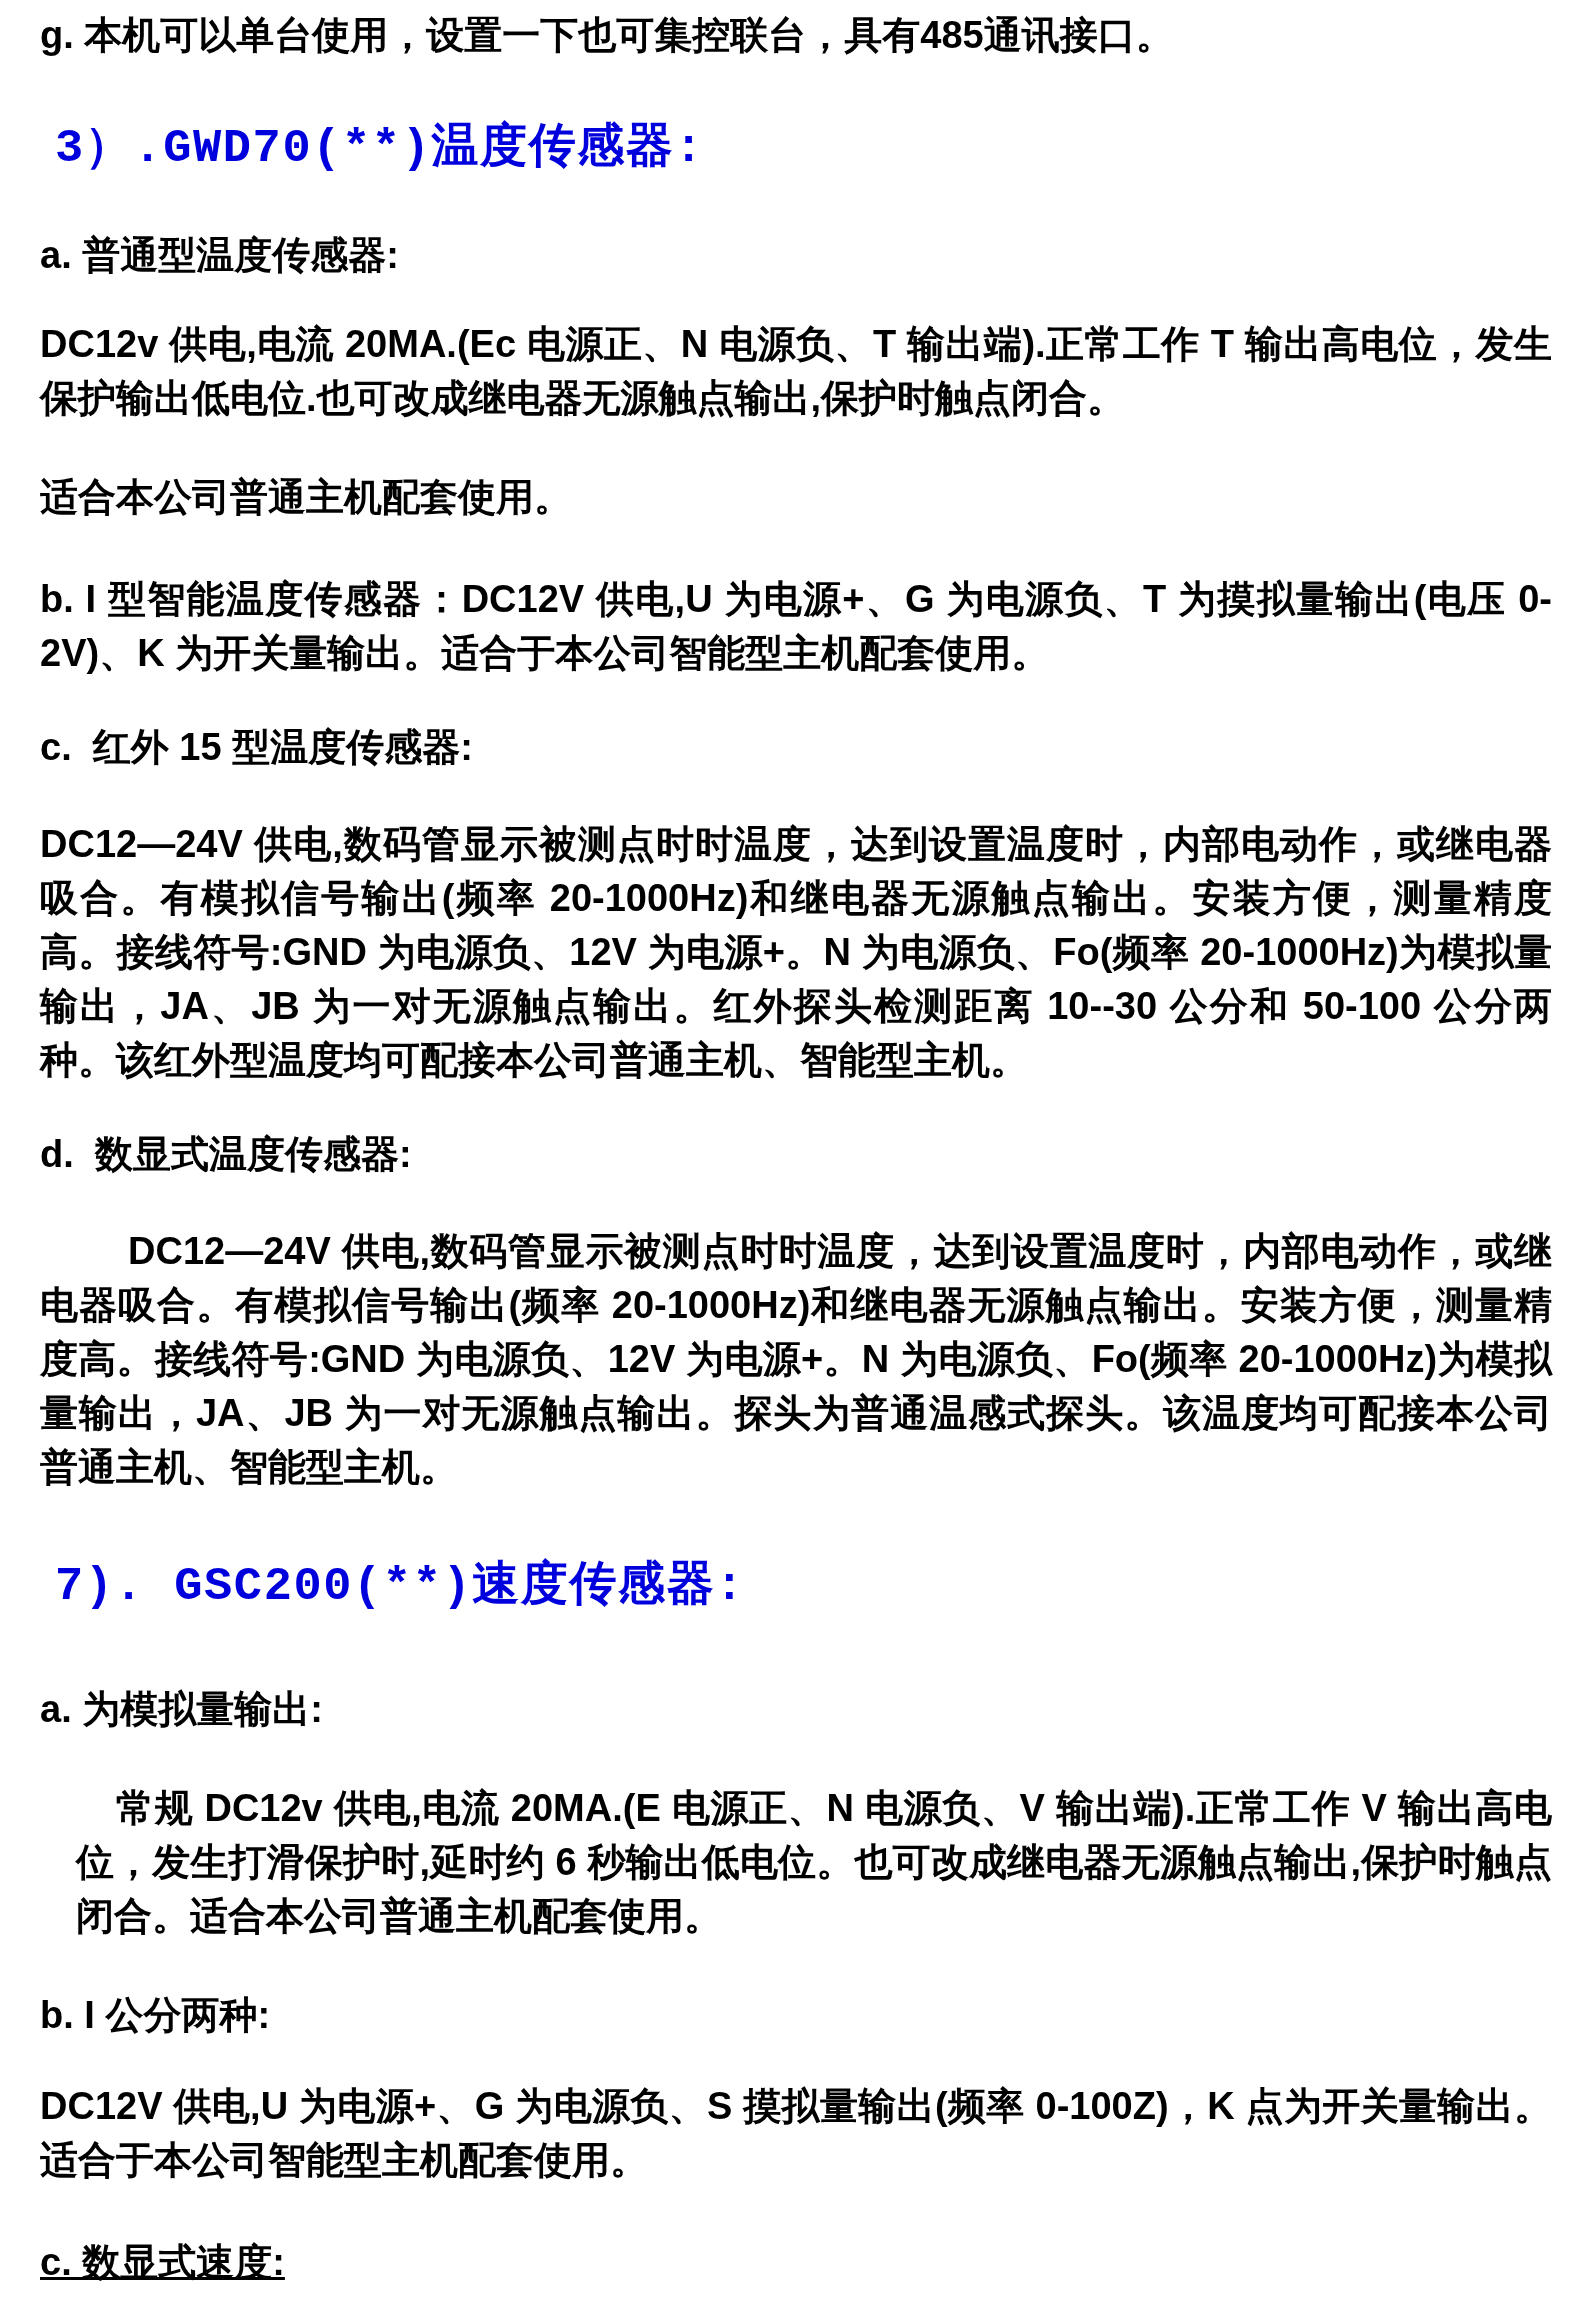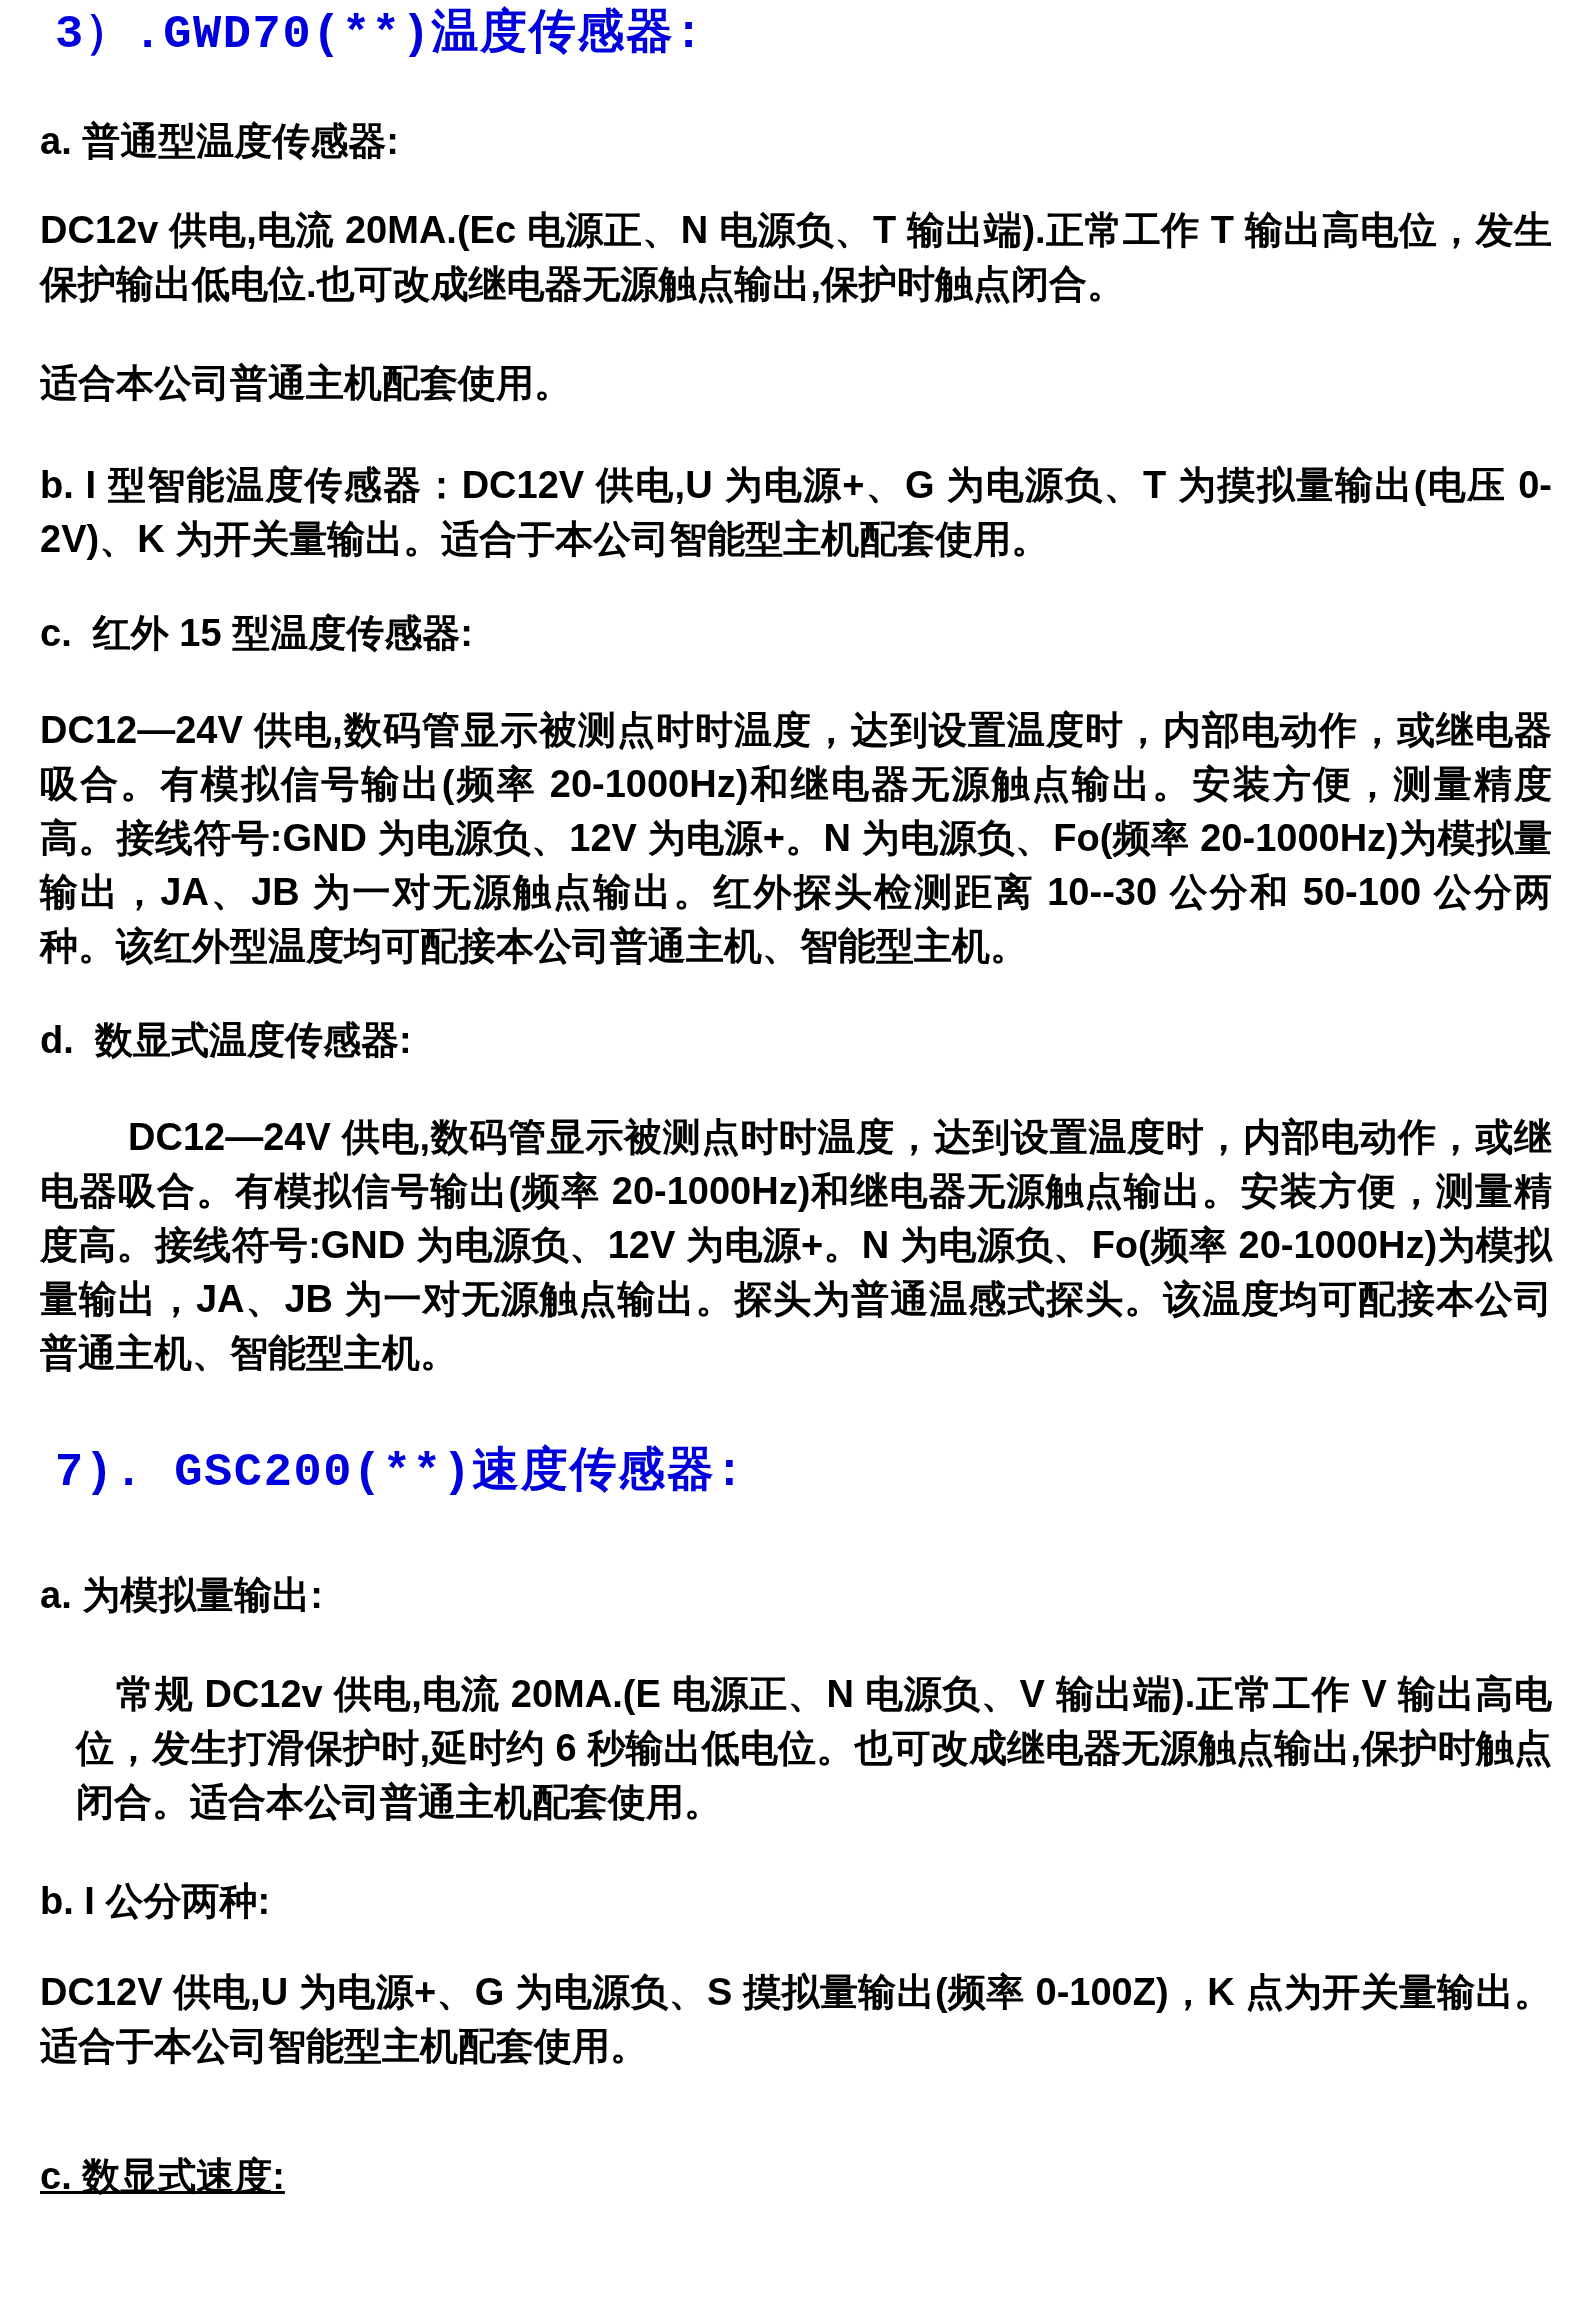--- a/index.html
+++ b/index.html
@@ -41,28 +41,29 @@
   .note-a        { margin-bottom: 48px; }
   .para-b        { margin-bottom: 40px; }
   .title-c       { margin-bottom: 43px; }
   .para-c        { margin-bottom: 40px; }
   .title-d       { margin-bottom: 43px; }
   .para-d        { margin-bottom: 66px; text-indent: 88px; }
   .heading-4     { margin-bottom: 69px; }
   .title-4a      { margin-bottom: 45px; }
   .para-4a       { margin-bottom: 45px; margin-left: 36px; text-indent: 40px; }
   .title-4b      { margin-bottom: 37px; }
-  .para-4b       { margin-bottom: 76px; }
+  .para-4b       { margin-bottom: 48px; }
   .title-4c      { margin-bottom: 0; text-decoration: underline; }
 </style>
 </head>
 <body>
 
 <div class="page">
 
+  <p class="body-text g-line">g. 本机可以单台使用，设置一下也可集控联台，具有485通讯接口。</p>
 
   <h2 class="heading">3）.GWD70(**)温度传感器:</h2>
 
   <p class="body-text title-a">a. 普通型温度传感器:</p>
 
   <p class="body-text para-a">DC12v 供电,电流 20MA.(Ec 电源正、N 电源负、T 输出端).正常工作 T 输出高电位，发生保护输出低电位.也可改成继电器无源触点输出,保护时触点闭合。</p>
 
   <p class="body-text note-a">适合本公司普通主机配套使用。</p>
 
   <p class="body-text para-b">b. I 型智能温度传感器：DC12V 供电,U 为电源+、G 为电源负、T 为摸拟量输出(电压 0-2V)、K 为开关量输出。适合于本公司智能型主机配套使用。</p>

